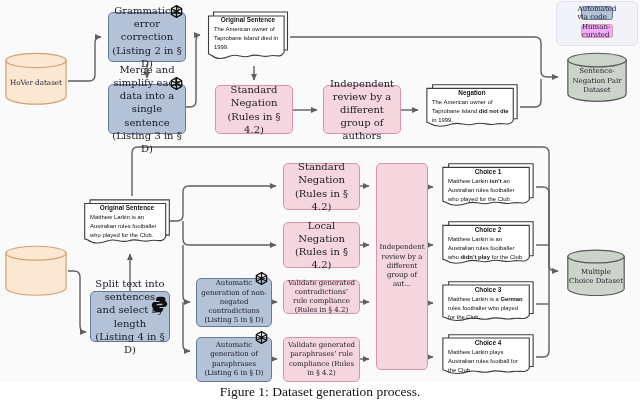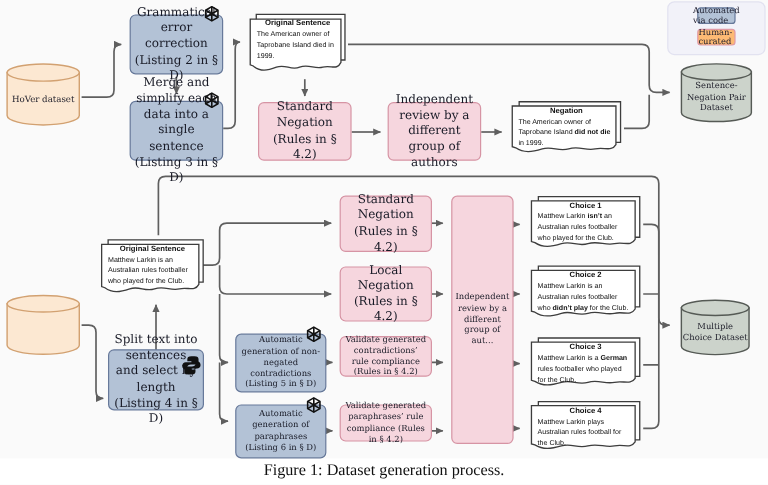--- a/index.html
+++ b/index.html
@@ -29,21 +29,21 @@
   .doc-title{position:relative;text-align:center;font-size:6.4px;font-weight:700;margin-top:6px;color:#111;}
   .doc-body{position:relative;font-size:5.9px;line-height:1.5;margin:2px 10px 0 8px;color:#111;}
   .doc-body b{font-weight:700;}
 
   .logo{position:absolute;z-index:4;}
   .legend{position:absolute;left:556px;top:1px;width:82px;height:45px;background:#f2f2f9;
         border:1px solid #e2e2f0;border-radius:6px;z-index:3;box-sizing:border-box;padding:4px 24px;}
   .legend-pill{height:14px;border-radius:3px;display:flex;align-items:center;justify-content:center;
         font-size:7px;color:#1b1b2b;margin-bottom:4px;box-sizing:border-box;}
   .legend-pill.blue{background:#b3c2d6;border:1px solid #67799a;}
-  .legend-pill.pink{background:#fdba74;border:1px solid #e09aa6;}
+  .legend-pill.pink{background:#f0abfc;border:1px solid #e09aa6;}
 
   #caption{position:absolute;left:0;top:384px;width:640px;text-align:center;z-index:3;
         font-family:"Liberation Serif",serif;font-size:13.5px;color:#111;}
 </style>
 </head>
 <body>
 
 <div id="page">
   <div id="caption-strip"></div>
 
@@ -174,21 +174,21 @@
   </div>
   <div class="node blue" style="left:196px;top:278px;width:76px;height:49px;font-size:7px;">
     <span>Automatic generation of non-negated contradictions (Listing 5 in § D)</span>
   </div>
   <div class="node pink" style="left:283px;top:280px;width:77px;height:34px;font-size:7px;">
     <span>Validate generated contradictions’ rule compliance (Rules in § 4.2)</span>
   </div>
   <div class="node blue" style="left:196px;top:337px;width:76px;height:45px;font-size:7px;">
     <span>Automatic generation of paraphrases (Listing 6 in § D)</span>
   </div>
-  <div class="node pink" style="left:283px;top:337px;width:77px;height:31px;font-size:7px;">
+  <div class="node pink" style="left:283px;top:337px;width:77px;height:45px;font-size:7px;">
     <span>Validate generated paraphrases’ rule compliance (Rules in § 4.2)</span>
   </div>
   <div class="node pink" style="left:376px;top:163px;width:52px;height:207px;font-size:7px;">
     <span>Independent review by a different group of aut...</span>
   </div>
 
   <div class="doc" style="left:440px;top:162px;width:96px;height:50px;">
     <svg viewBox="0 0 100 56" preserveAspectRatio="none">
       <path class="sheet" d="M9 2 H97 V40 H9 Z"></path>
       <path class="sheet" d="M3 6 H93 V42 C89 49 83 44 75 46 C67 48 61 43 52 46 C43 49 38 43 29 46 C20 49 13 50 6 45 L3 44 Z"></path>

